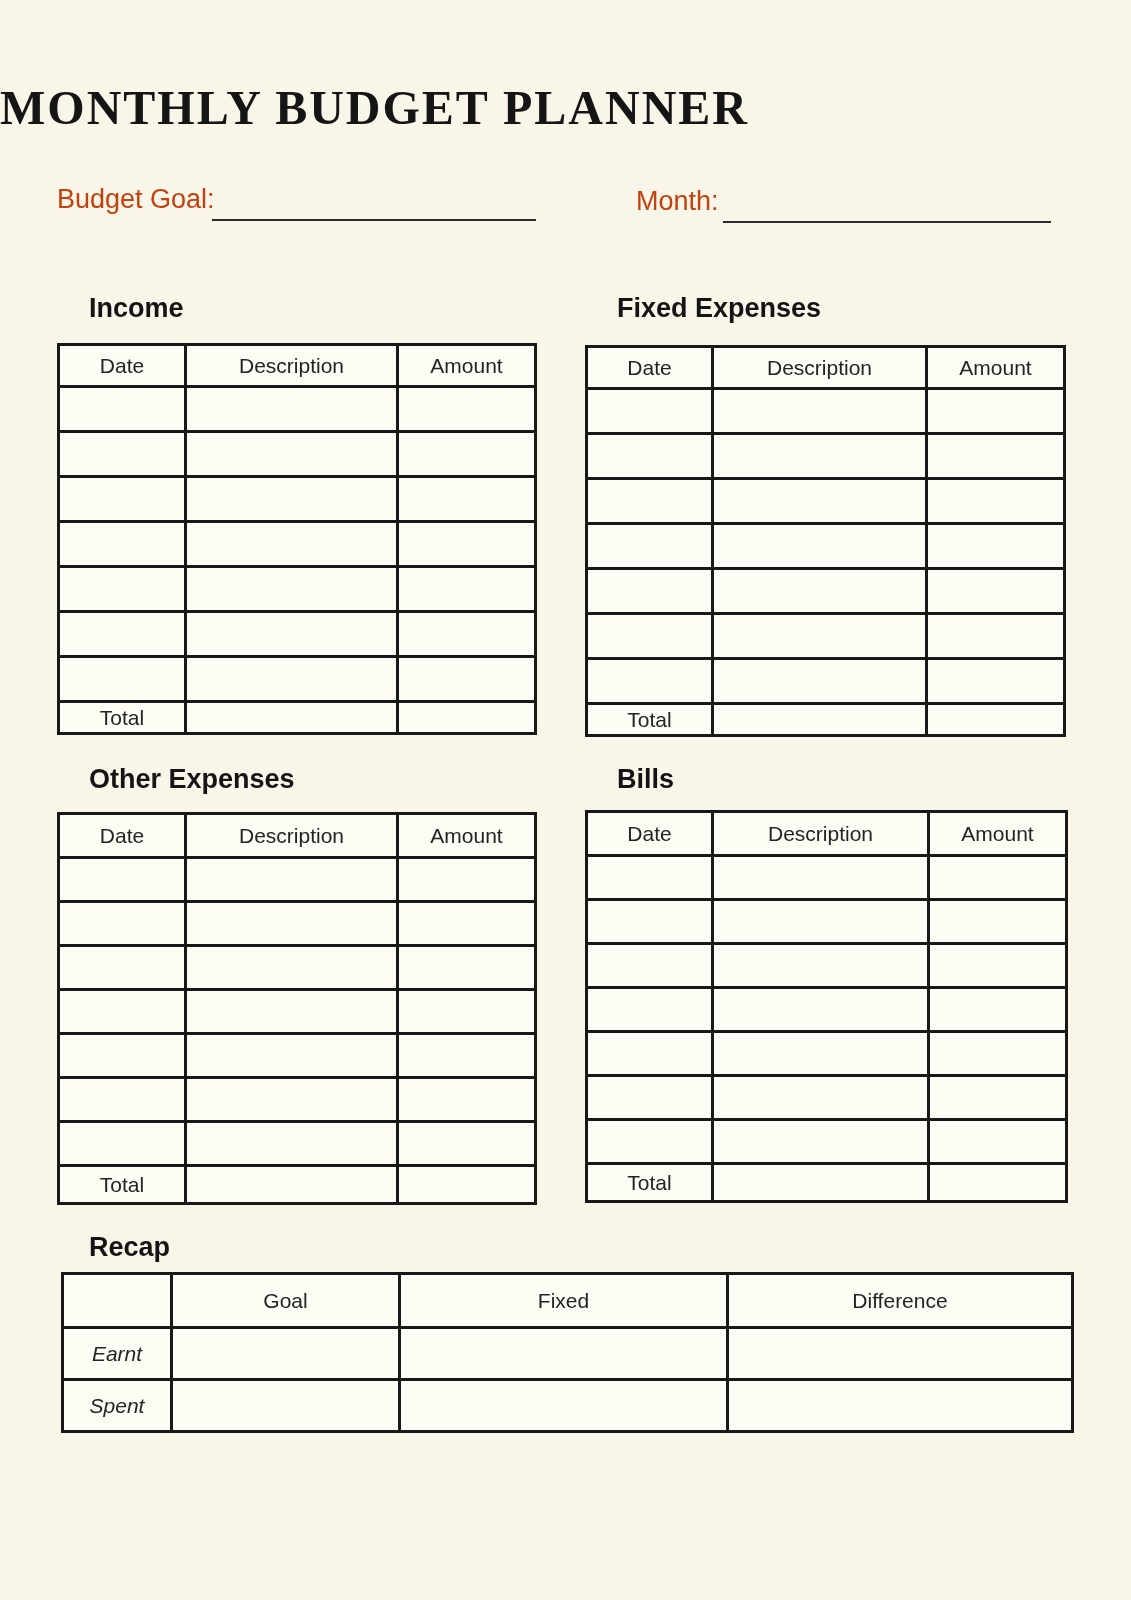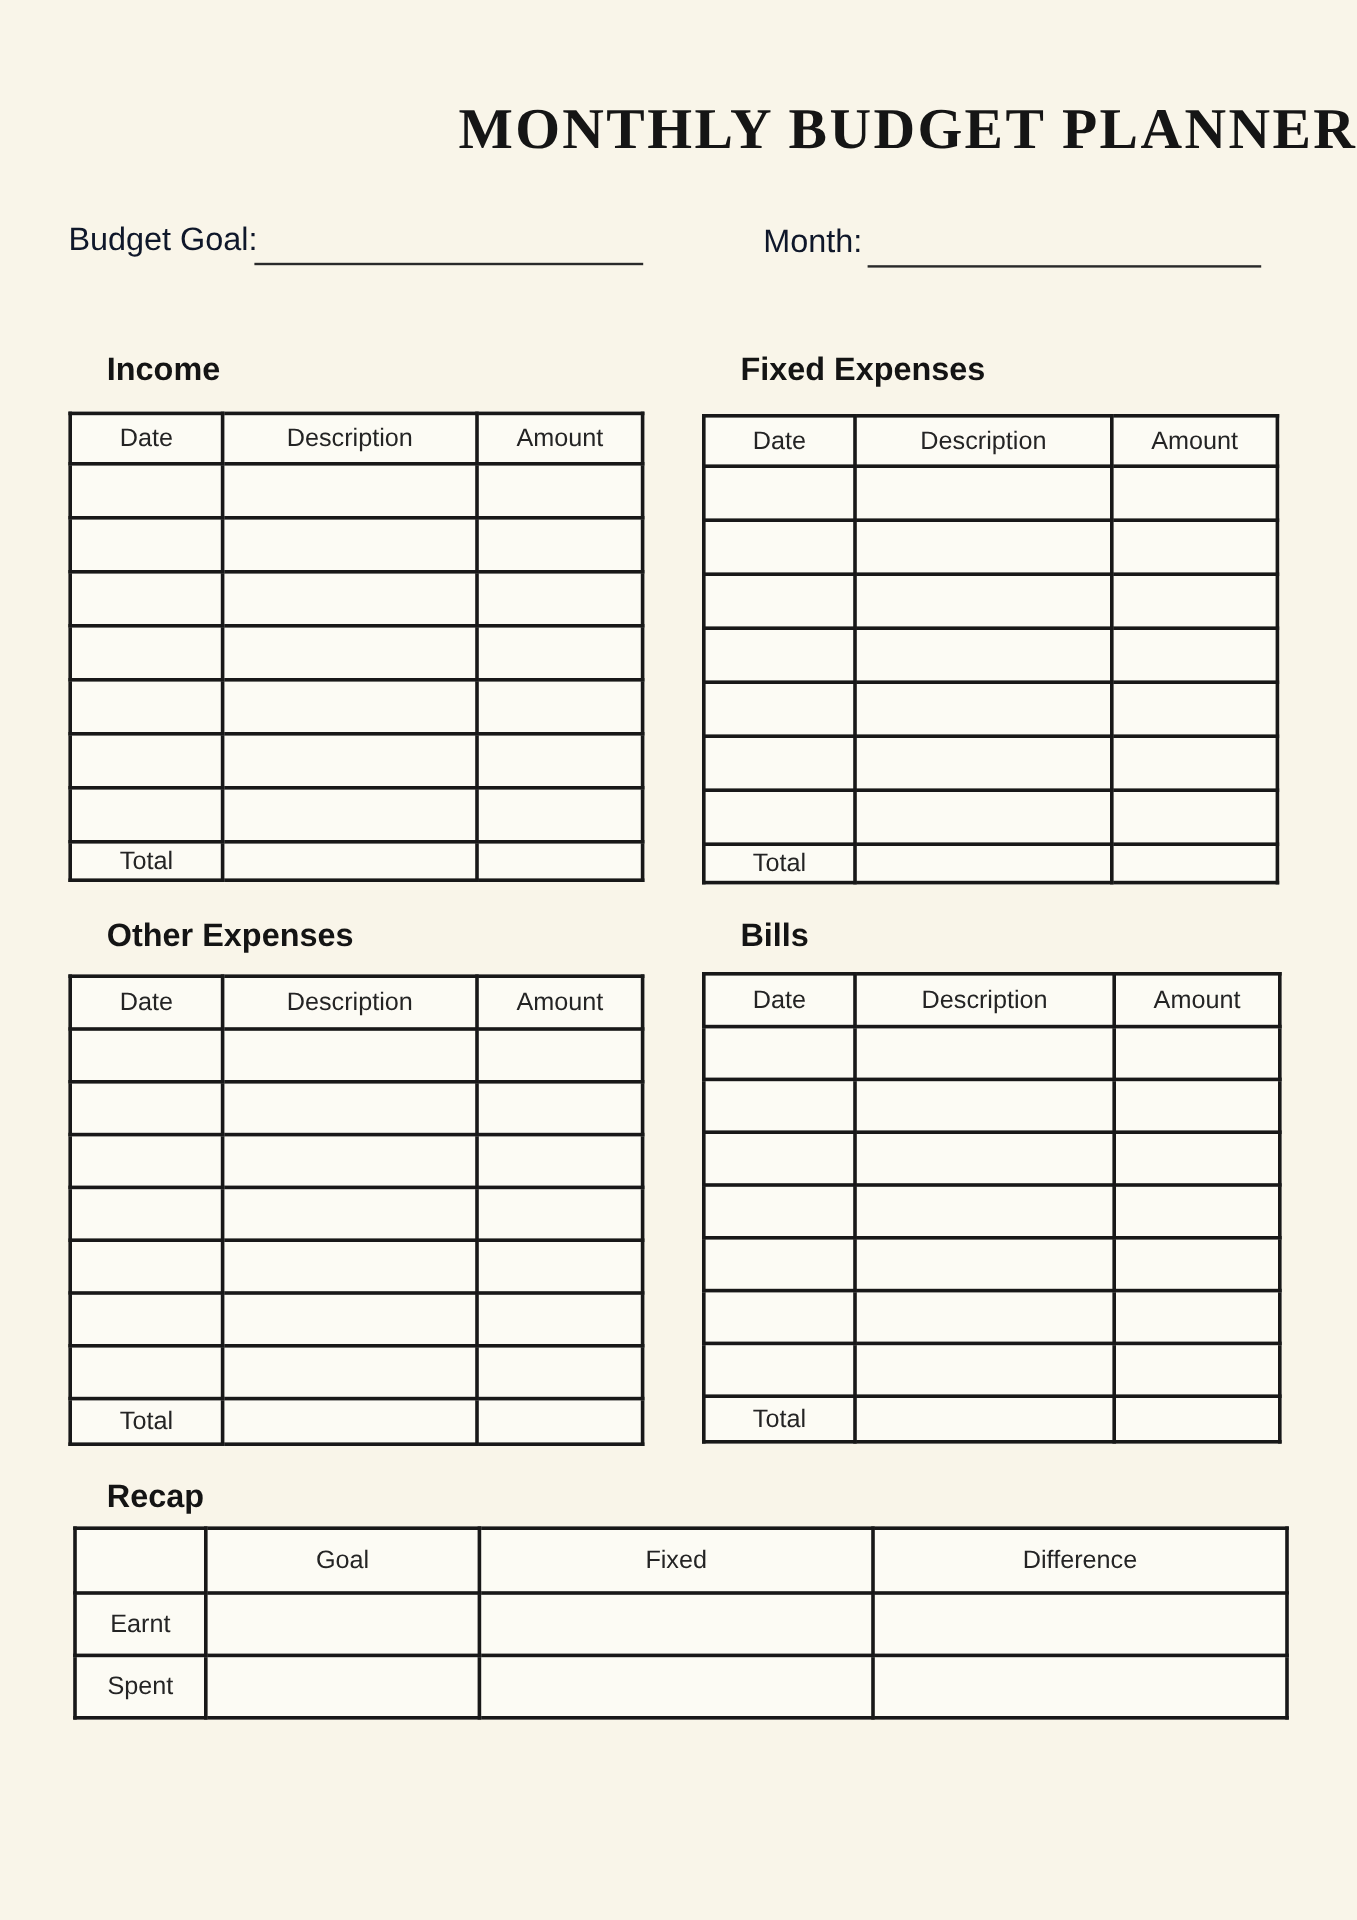--- a/index.html
+++ b/index.html
@@ -7,41 +7,41 @@
     --cell-bg:#fcfbf4;
     --border:#181818;
     --text:#1d1d1d;
   }
   html,body{margin:0;padding:0;background:var(--page-bg);}
   .page{
     position:relative;width:1131px;height:1600px;background:var(--page-bg);
     font-family:"Liberation Sans",sans-serif;color:var(--text);overflow:hidden;
   }
   .page-title{
-    position:absolute;top:80px;left:0;width:100%;text-align:right;
+    position:absolute;top:80px;left:0;width:100%;text-align:left;
     font-family:"Liberation Serif",serif;font-weight:600;font-size:48px;
     letter-spacing:2px;color:#151515;white-space:nowrap;
   }
-  .field-label{position:absolute;font-size:27px;font-weight:400;color:#0f172a;white-space:nowrap;}
+  .field-label{position:absolute;font-size:27px;font-weight:400;color:#c2410c;white-space:nowrap;}
   .blank-line{position:absolute;border-bottom:2px solid #2a2a2a;height:32px;background:transparent;}
   .section-heading{position:absolute;font-size:27px;font-weight:700;color:#141414;white-space:nowrap;margin-left:32px;}
   table{border-collapse:collapse;table-layout:fixed;position:absolute;background:var(--cell-bg);}
   th,td{border:3px solid var(--border);padding:0;font-weight:400;font-size:21px;color:#242424;text-align:center;vertical-align:middle;overflow:hidden;}
   
   .tbl-top thead tr{height:42px;}
   .tbl-top tbody tr.data-row{height:45px;}
   .tbl-top tbody tr.total-row{height:32px;}
   
   .tbl-bottom thead tr{height:44px;}
   .tbl-bottom tbody tr.data-row{height:44px;}
   .tbl-bottom tbody tr.total-row{height:38px;}
   
   .tbl-recap thead tr{height:54px;}
   .tbl-recap tbody tr{height:52px;}
-  .tbl-recap td.row-label{font-size:21px;}
+  .tbl-recap td.row-label{font-size:21px;font-style:italic;}
 </style>
 </head>
 <body>
 
 <div class="page">
 
   <div class="page-title">MONTHLY BUDGET PLANNER</div>
 
   <div class="field-label" style="left:57px;top:184px;">Budget Goal:</div>
   <div class="blank-line" style="left:212px;top:187px;width:324px;"></div>

